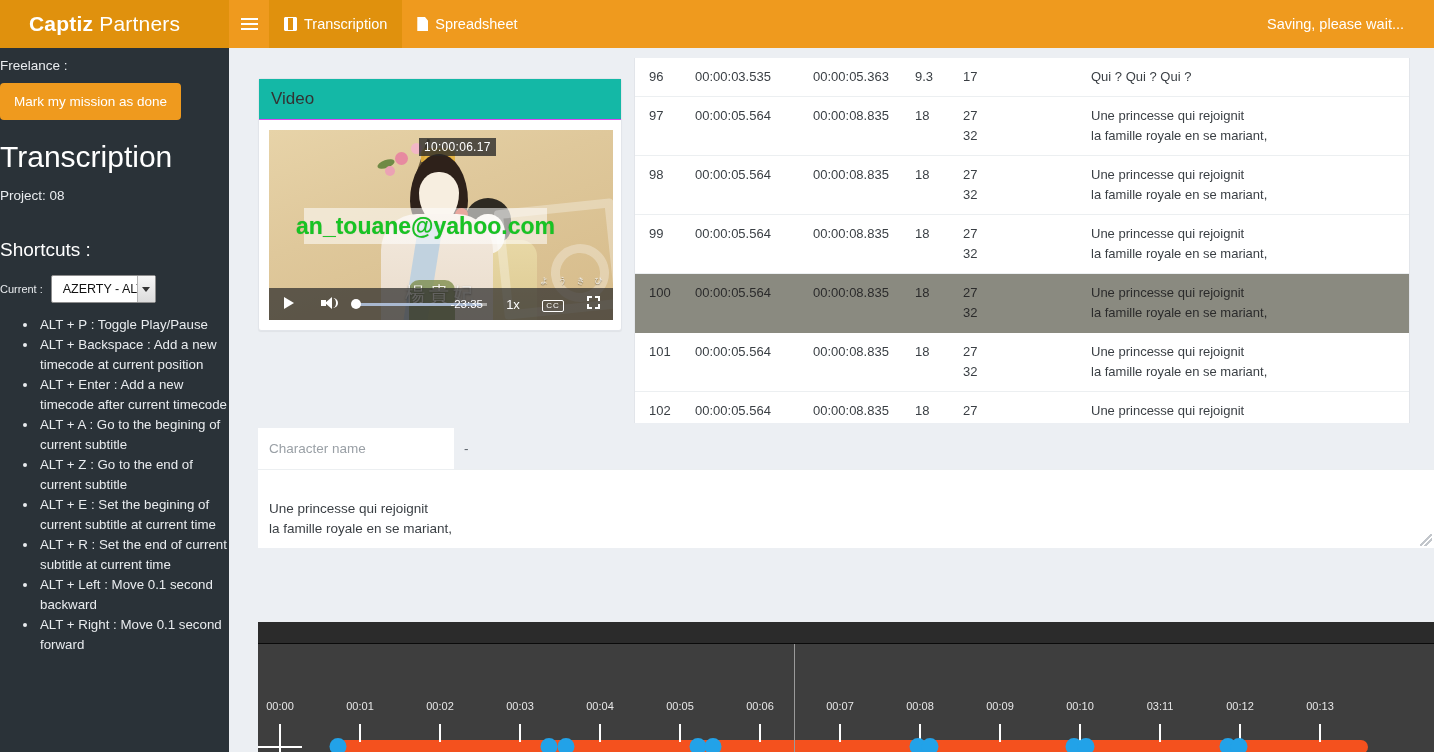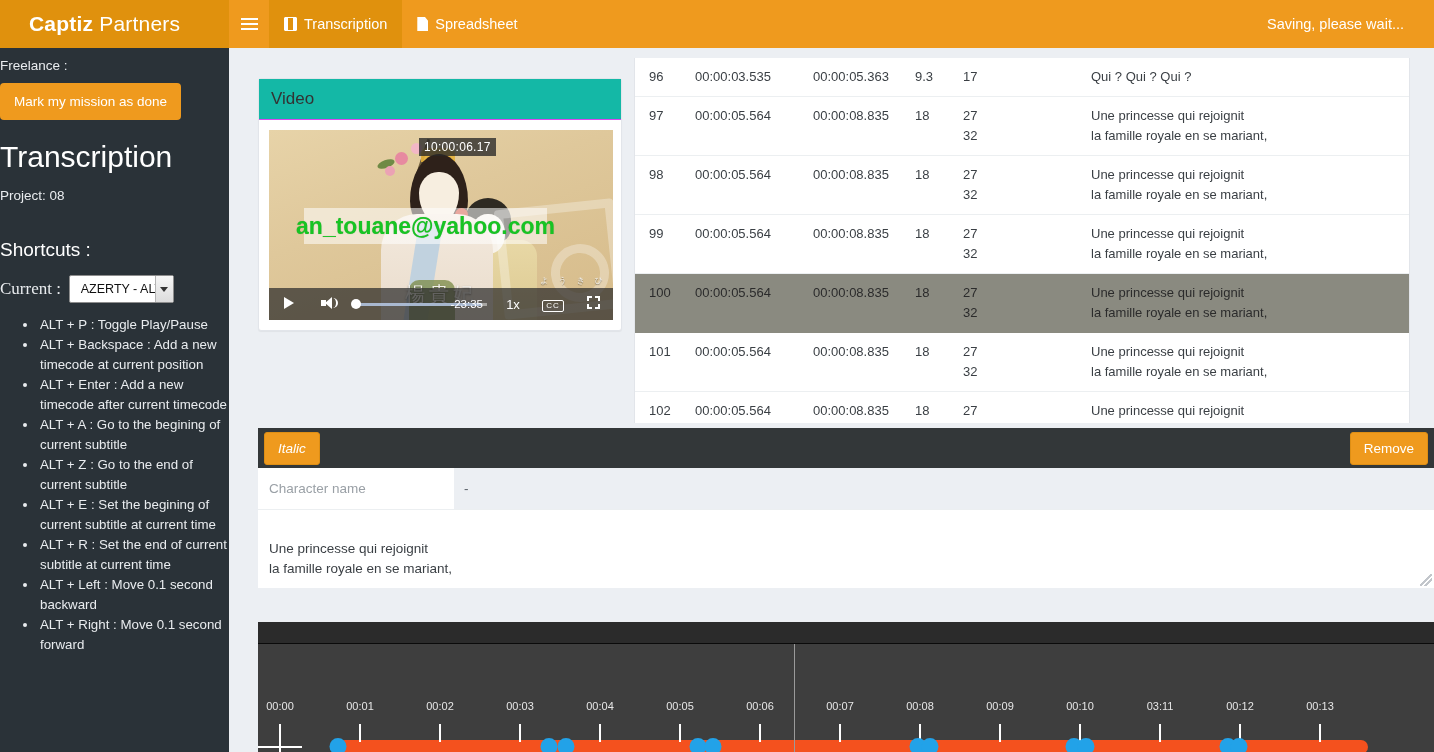--- a/index.html
+++ b/index.html
@@ -66,21 +66,21 @@
     font-size: 13.5px; padding: 11px 14px; border-radius: 4px; cursor: pointer;
     font-family: inherit;
   }
   #sidebar h1 {
     font-size: 30px; font-weight: normal; color: #fff; line-height: 1;
     margin-bottom: 16px;
   }
   #sidebar .project { font-size: 13.5px; color: #e9ecef; margin-bottom: 36px; }
   #sidebar h2 { font-size: 19px; font-weight: normal; color:#fff; margin-bottom: 14px; }
   #current-row { display: flex; align-items: center; gap: 8px; margin-bottom: 12px; }
-  #current-row .lbl { font-size: 17px; font-family: Liberation Serif, serif; }
+  #current-row .lbl { font-size: 11px; }
   #kbd-select {
     width: 105px; height: 28px; background: #fff; color: #111;
     border: 1px solid #8d8d8d; border-radius: 2px; font-size: 12.5px;
     font-family: inherit;
     display: flex; align-items: center; justify-content: center;
     position: relative; cursor: pointer;
   }
   #kbd-select .arrow {
     position: absolute; right: 0; top: 0; bottom: 0; width: 18px;
     background: linear-gradient(#f6f6f6,#dcdcdc);
@@ -461,24 +461,20 @@
             <td class="c-cps nowrap">27
 32</td>
             <td class="c-txt nowrap">Une princesse qui rejoignit
 la famille royale en se mariant,</td>
           </tr>
         </tbody>
     </table>
   </div>
 
   <div id="editor">
-    <div id="etoolbar">
-      <button class="ebtn italic">Italic</button>
-      <button class="ebtn">Remove</button>
-    </div>
     <div id="echar">
       <div class="cn">Character name</div>
       <div class="dash">-</div>
     </div>
     <div id="etext">
       <span>Une princesse qui rejoignit
 la famille royale en se mariant,</span>
       <span id="resize-handle"></span>
     </div>
   </div>

